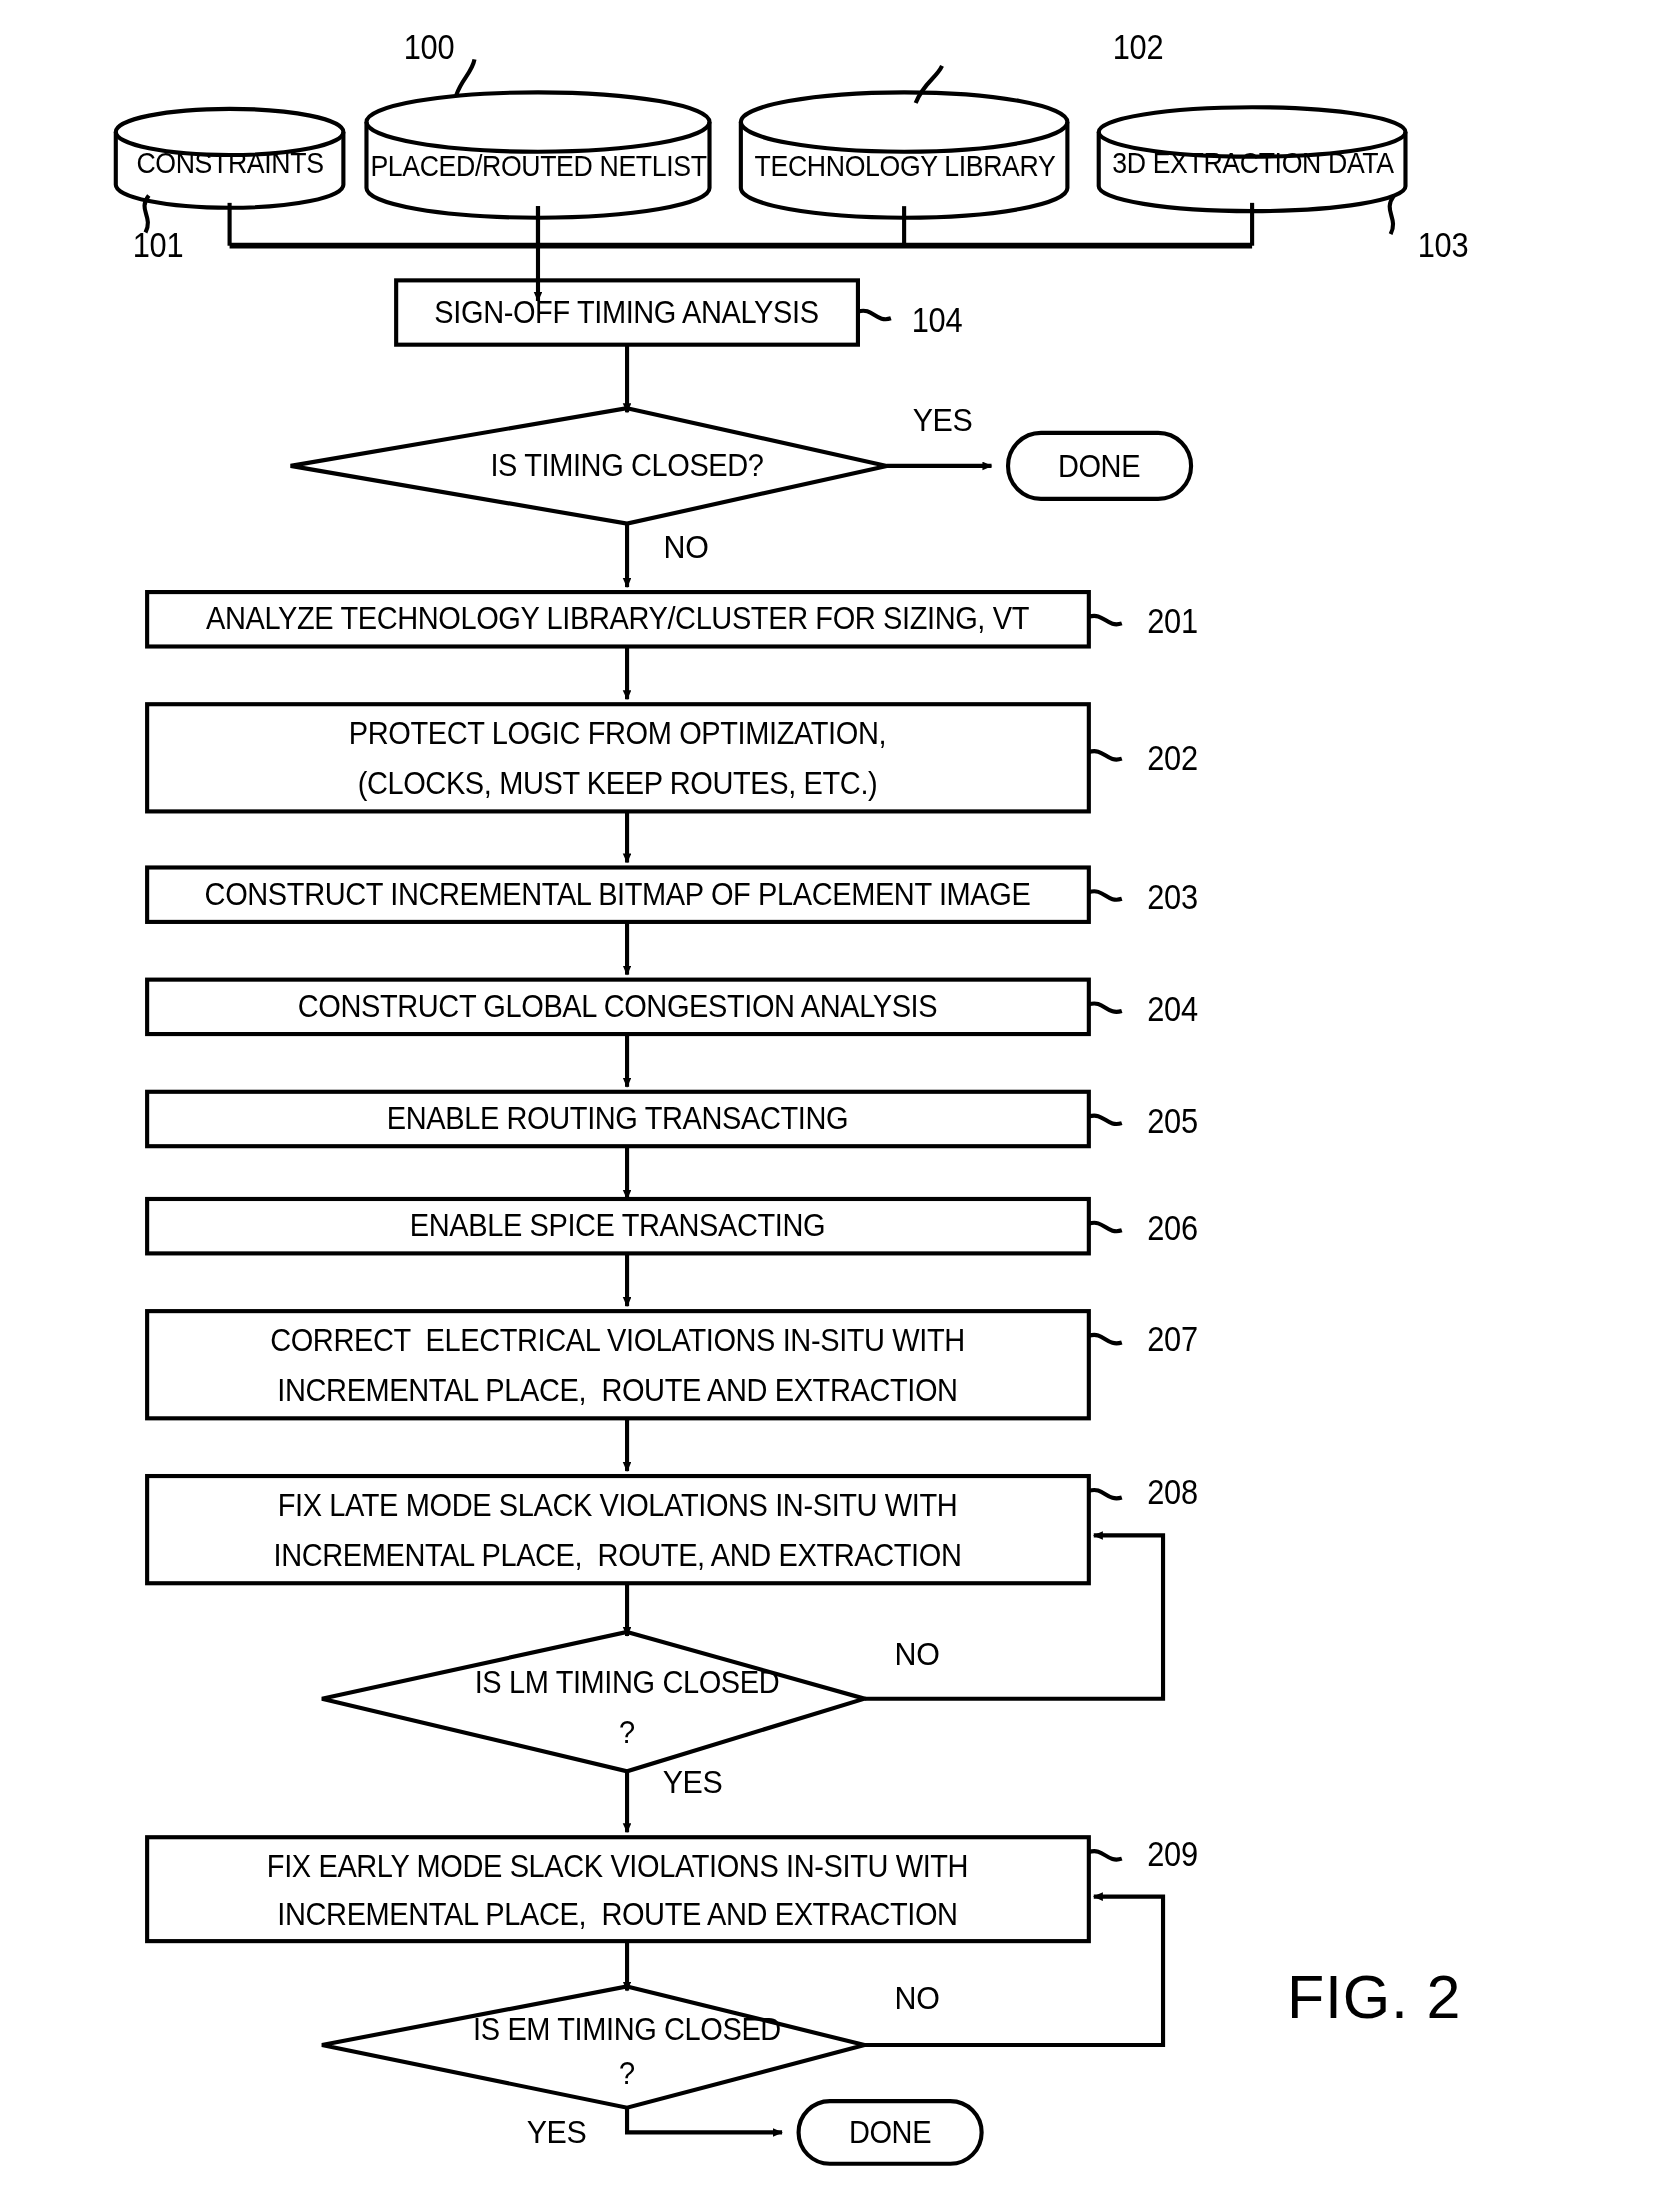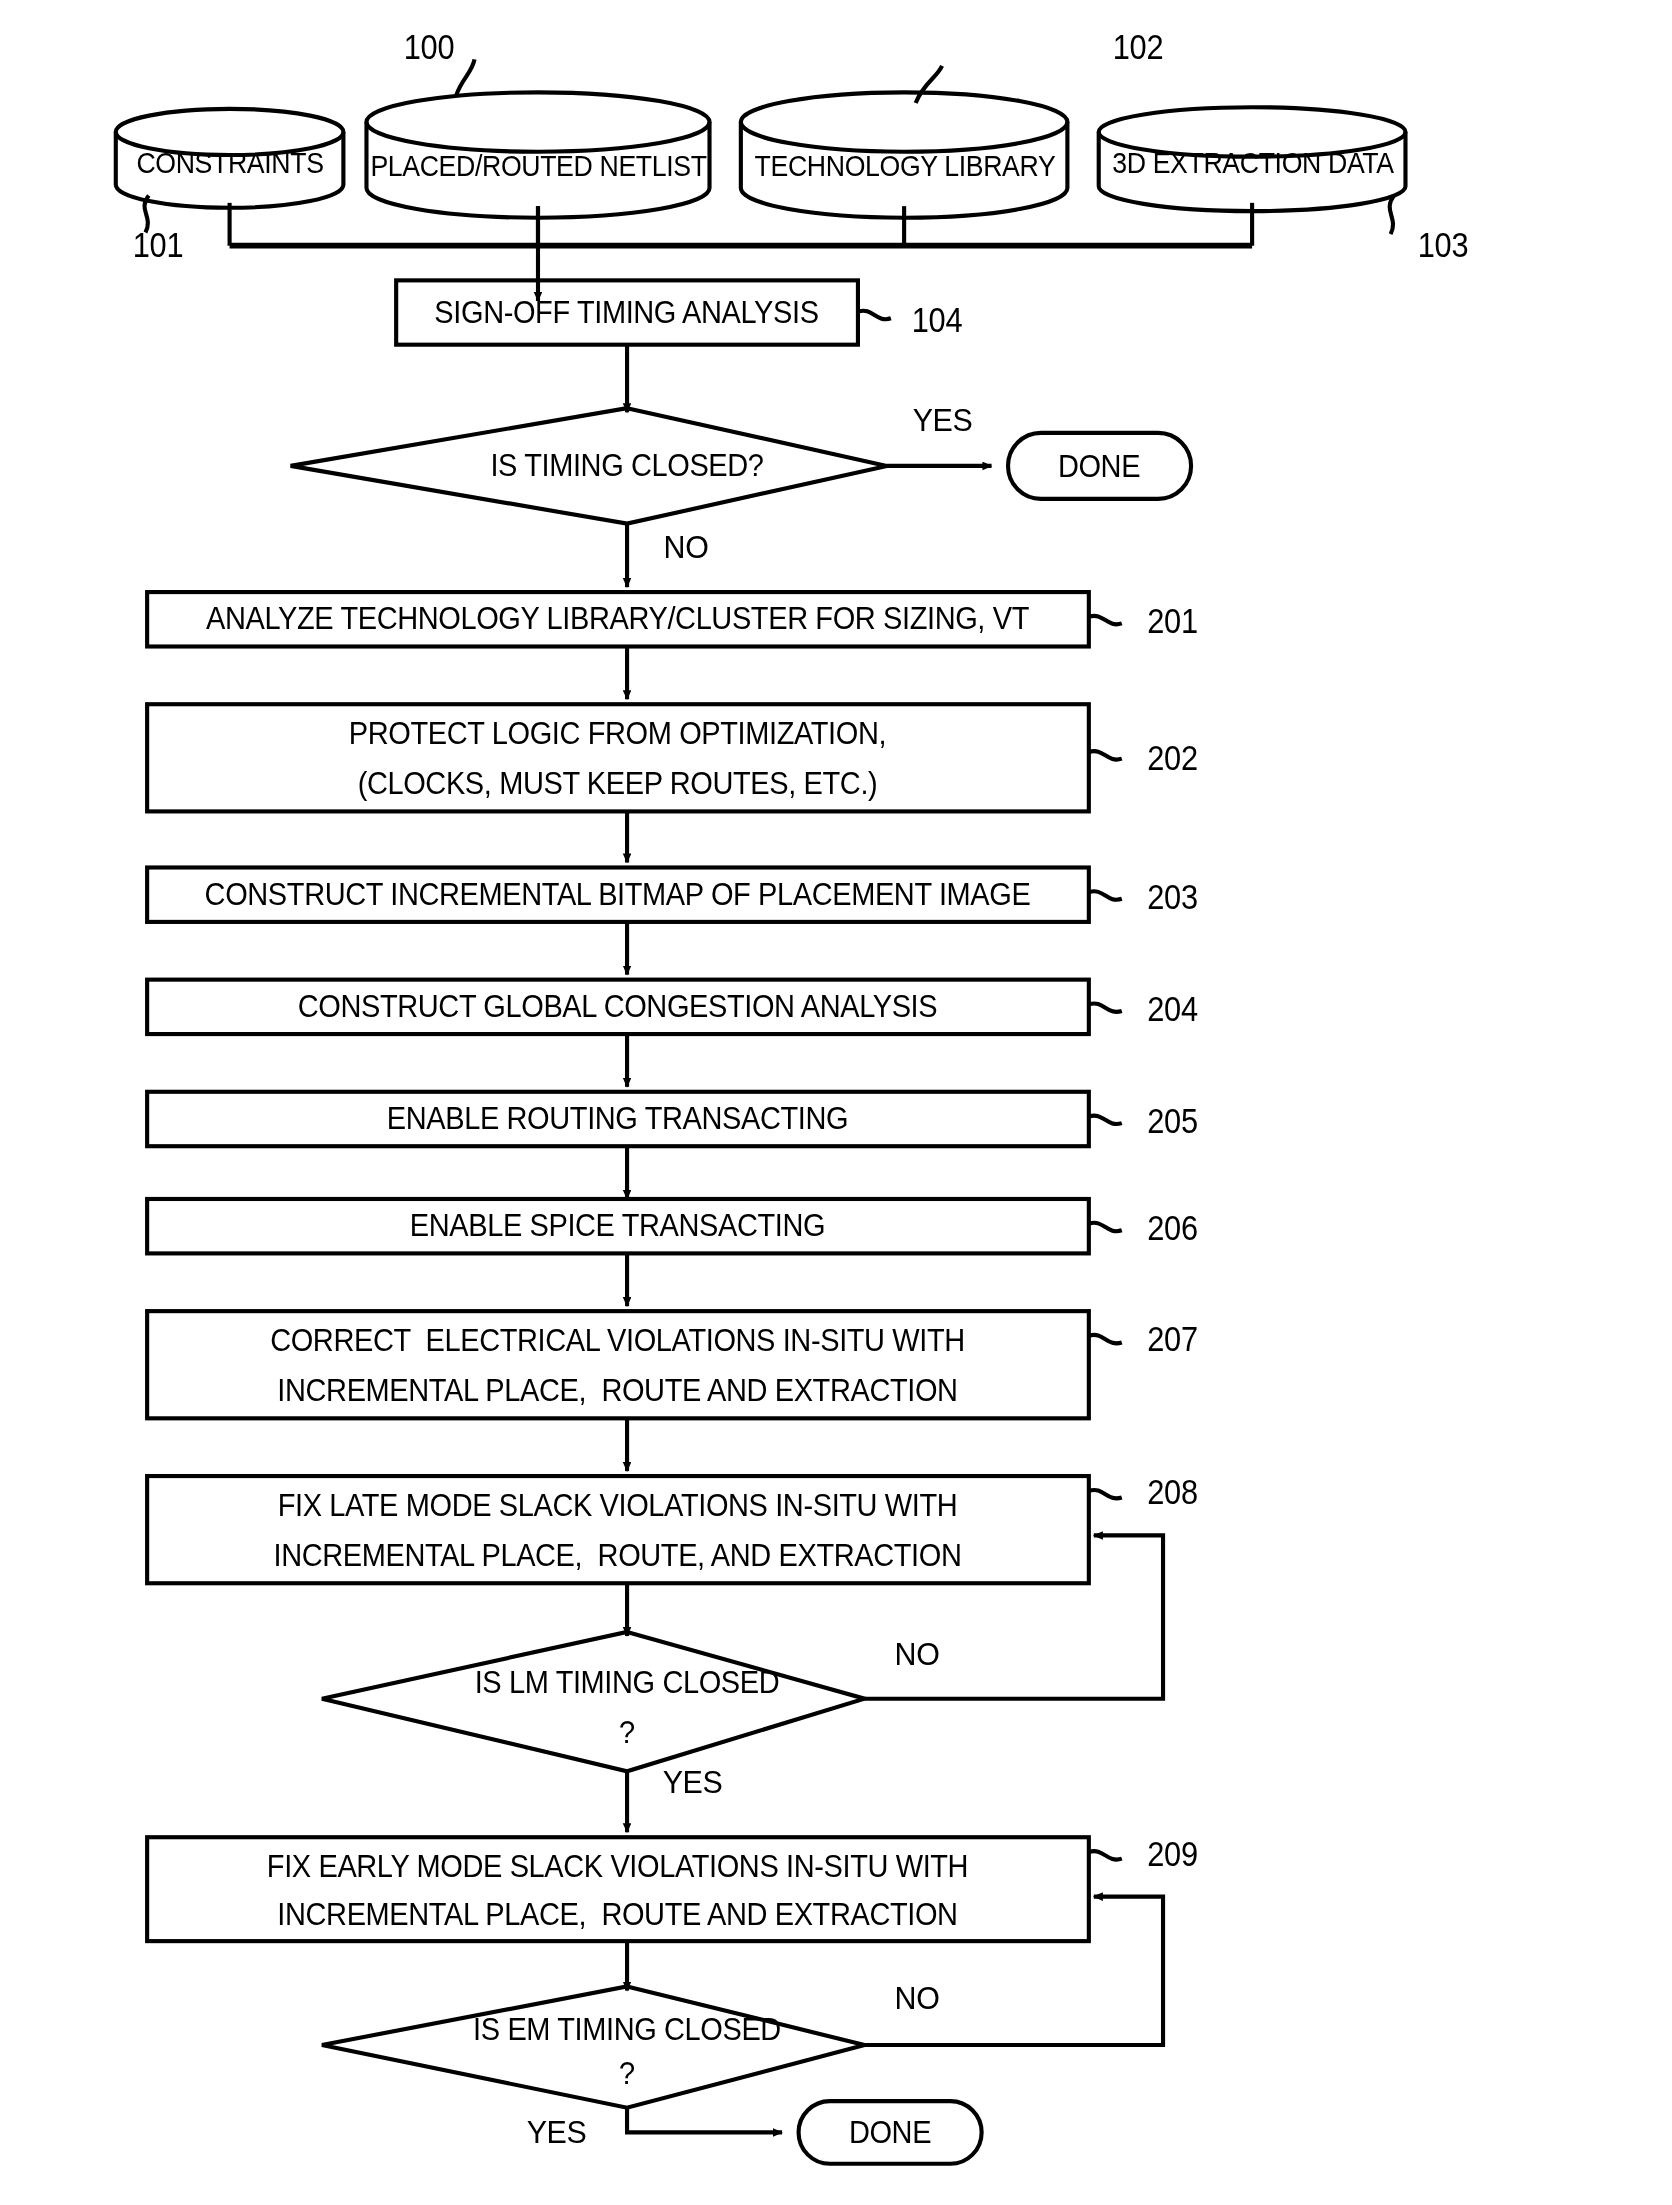--- a/index.html
+++ b/index.html
@@ -237,15 +237,16 @@
   <div class="lbl proc-label" style="left:153px; top:1847px; width:929px; height:40px;">FIX EARLY MODE SLACK VIOLATIONS IN-SITU WITH</div>
   <div class="lbl proc-label" style="left:153px; top:1895px; width:929px; height:40px;">INCREMENTAL PLACE,  ROUTE AND EXTRACTION</div>
   <div class="lbl ref-num" style="left:1127px; top:1833px; width:91px; height:41px;">209</div>
 
   <div class="lbl dec-label" style="left:429px; top:2011px; width:396px; height:38px;">IS EM TIMING CLOSED</div>
   <div class="lbl dec-label" style="left:429px; top:2055px; width:396px; height:38px;">?</div>
   <div class="lbl branch-label" style="left:876px; top:1979px; width:82px; height:40px;">NO</div>
   <div class="lbl branch-label" style="left:511px; top:2113px; width:91px; height:40px;">YES</div>
   <div class="lbl term-label" style="left:802px; top:2115px; width:176px; height:36px;">DONE</div>
 
+  <div class="lbl fig-label" style="left:1287px; top:1961px; width:247px; height:74px; justify-content:flex-start;">FIG. 2</div>
 
 </div>
 
 
 </body></html>

